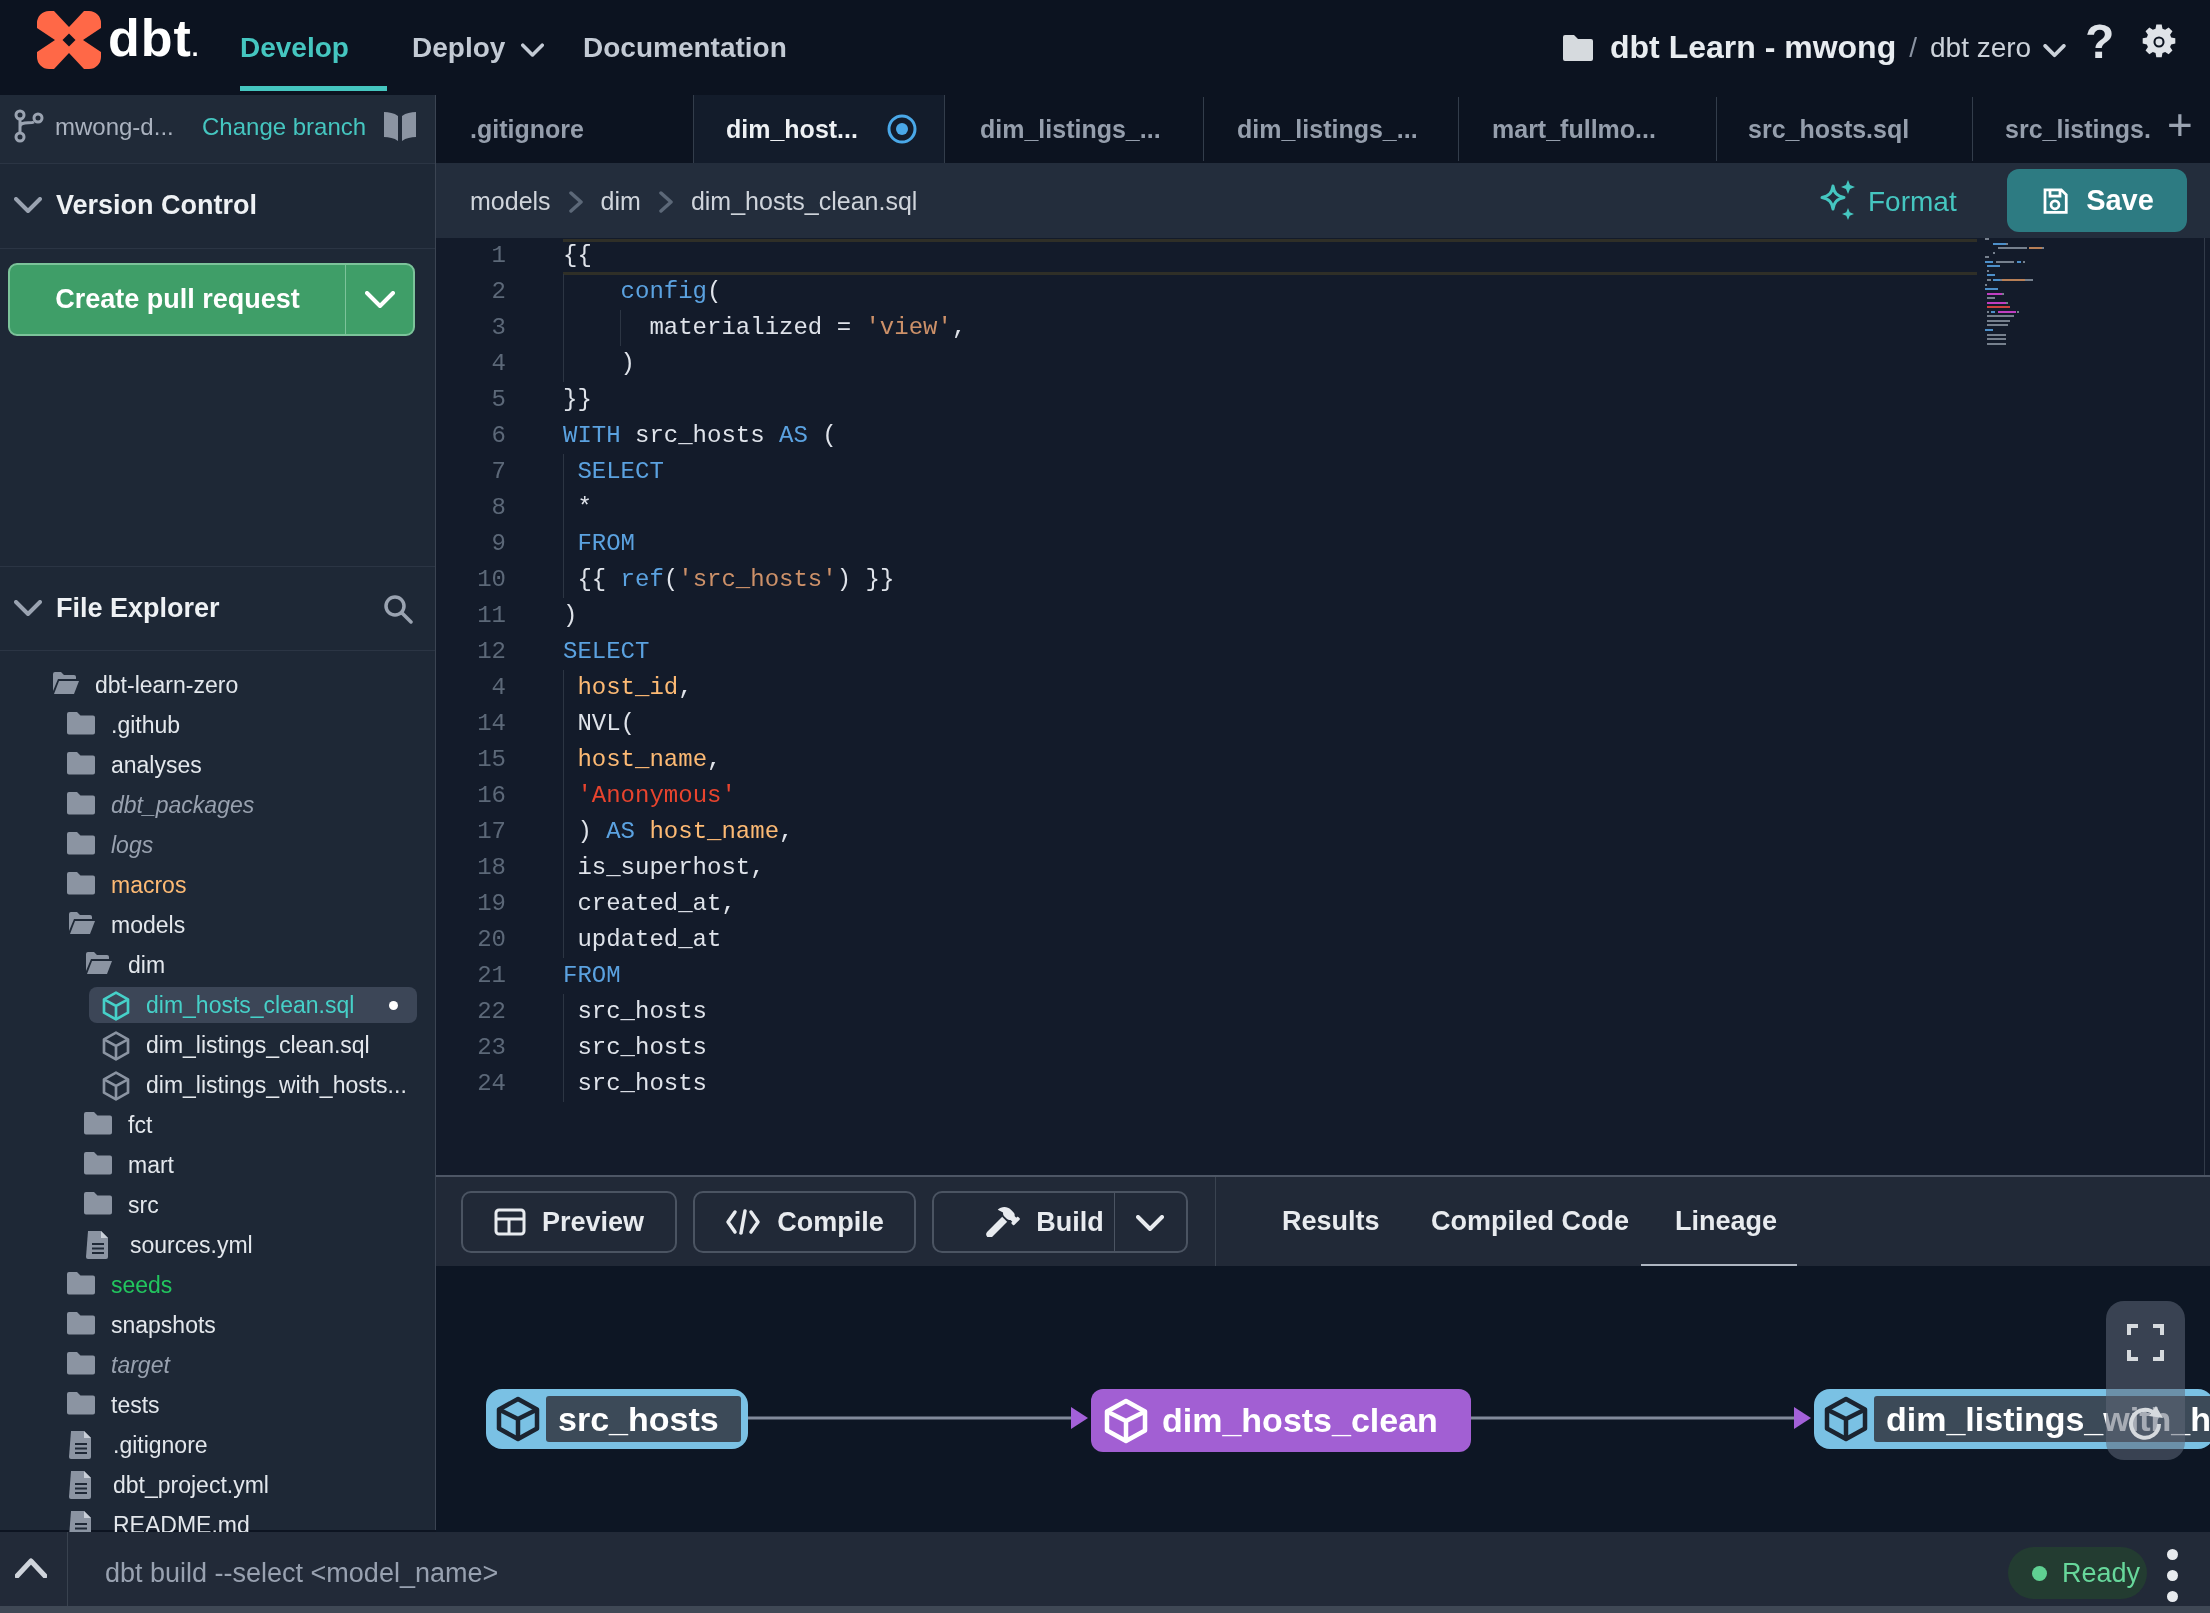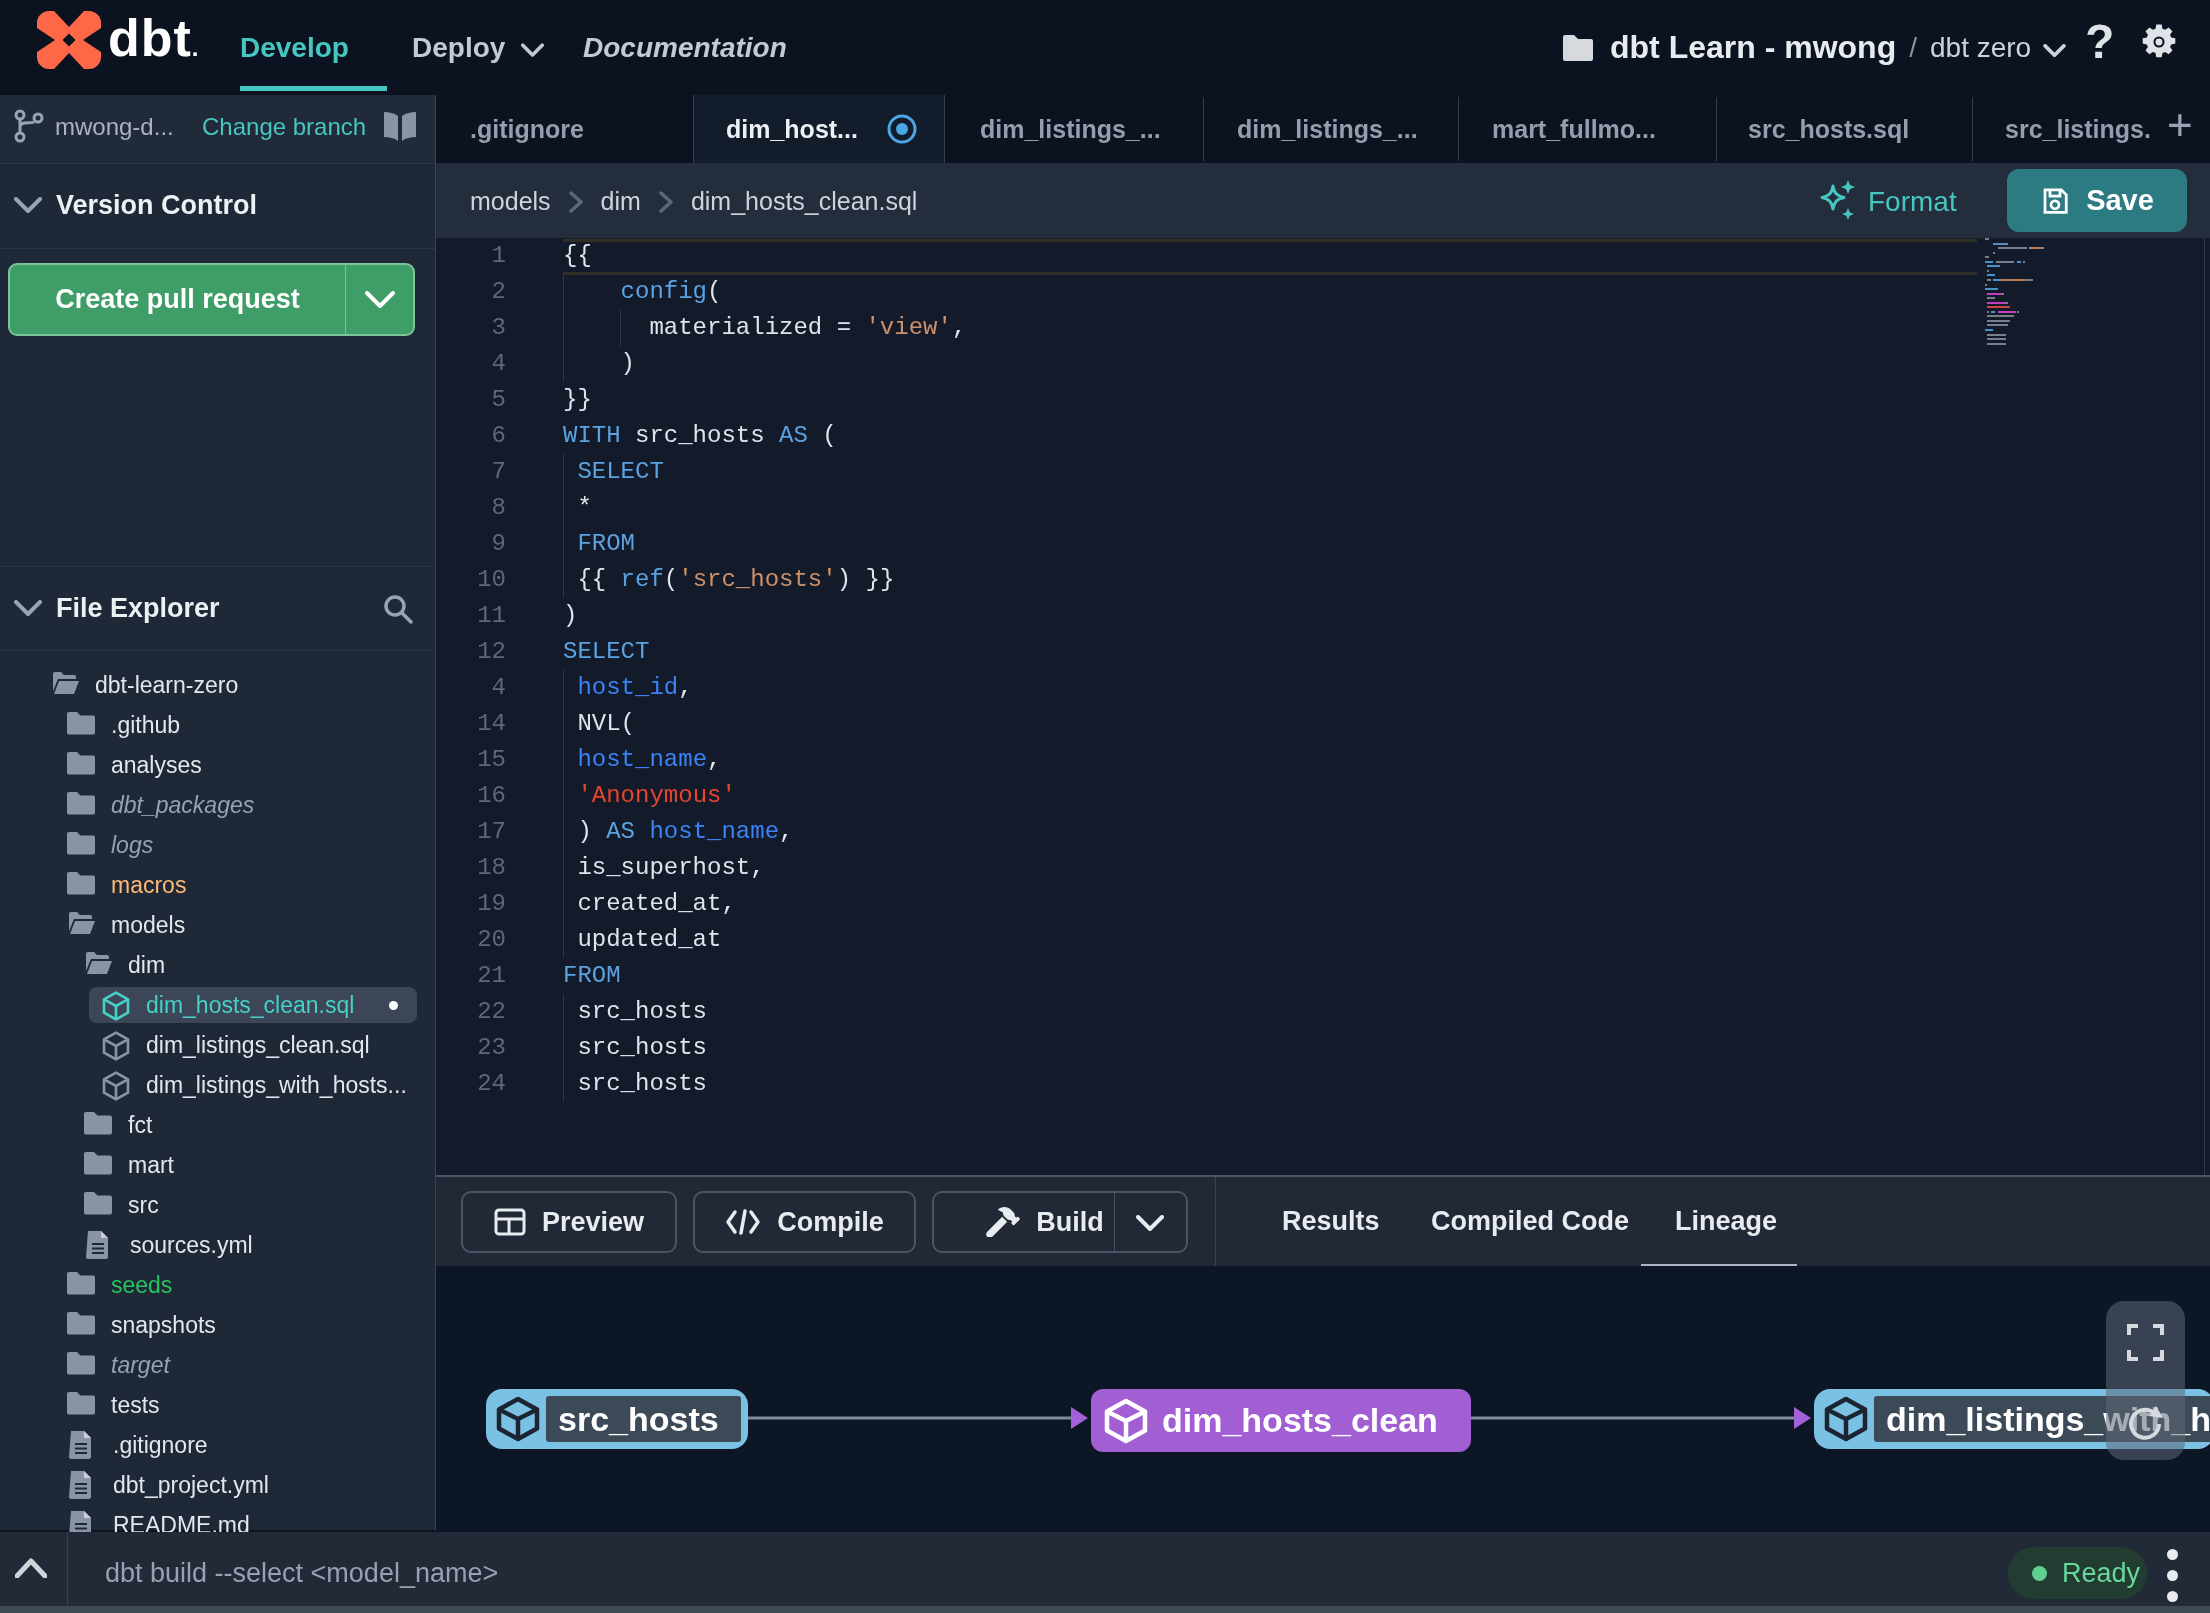--- a/index.html
+++ b/index.html
@@ -42,21 +42,21 @@
 #crumbbar { left:436px; top:163px; width:1774px; height:75px; background:#232d3c; }
 
 
 #editor { left:436px; top:238px; width:1774px; height:937px; background:#131b2a; overflow:hidden; }
 #gutter { position:absolute; left:0; top:0; width:70px; }
 .ln { height:36px; line-height:36px; text-align:right; color:#5c6878;
   font-family:"Liberation Mono", monospace; font-size:24px; }
 #code { position:absolute; left:127px; top:0; }
 .cl { height:36px; line-height:36px; white-space:pre;
   font-family:"Liberation Mono", monospace; font-size:24px; color:#dfe3ea; }
-.kw { color:#5ba2e0; } .str { color:#cd9169; } .mag { color:#3b82f6;text-align:right; } .red { color:#e8442e; }
+.kw { color:#5ba2e0; } .str { color:#cd9169; } .mag { color:#fdba74;text-align:right; } .red { color:#e8442e; }
 .guide { position:absolute; width:1px; background:#2c3543; }
 
 
 #toolbar { left:436px; top:1175px; width:1774px; height:91px; background:#212937;
   border-top:2px solid #4d5665; }
 .tbtn { position:absolute; top:14px; height:62px; border:2px solid #4b5462;
   border-radius:10px; color:#e8ebef; font-size:27px; font-weight:700;
   display:flex; align-items:center; justify-content:center; }
 .rtab { position:absolute; top:0; height:89px; display:flex; align-items:center;
   color:#e8ebef; font-size:27px; font-weight:700; }
@@ -78,21 +78,21 @@
       <path fill="#ff6847" d="M12,0 H17 L32,16 L47,0 H52 A12,12 0 0 1 64,12 V17 L46,29 L64,41 V46 A12,12 0 0 1 52,58 H47 L32,42 L17,58 H12 A12,12 0 0 1 0,46 V41 L18,29 L0,17 V12 A12,12 0 0 1 12,0 Z"></path>
       <path fill="#0c1320" d="M32,22.5 L38.5,29 L32,35.5 L25.5,29 Z"></path>
     </svg>
   </div>
   <div class="abs" style="left:108px; top:8px; color:#fff; font-size:52px; font-weight:700; letter-spacing:1px;">dbt<span style="font-size:24px;">.</span></div>
   <div class="navitem" id="devlink" style="left:240px;">Develop</div>
   <div class="abs" id="devunderline"></div>
   <div class="navitem" style="left:412px;">Deploy&nbsp;&nbsp;<svg style="margin-top:6px;" width="23" height="15" viewBox="0 0 26 16">
         <path d="M2 2 L13 13 L24 2" stroke="#c3cad4" stroke-width="4" fill="none" stroke-linecap="round" stroke-linejoin="round"></path>
       </svg></div>
-  <div class="navitem" style="left:583px;font-style:italic;">Documentation</div>
+  <div class="navitem" style="left:583px;">Documentation</div>
   <div class="abs" style="left:1563px; top:0; height:95px; display:flex; align-items:center;">
     <svg width="30" height="26" viewBox="0 0 30 26">
         <path fill="#d6dade" d="M2 0 h9 l4 4 h13 a2 2 0 0 1 2 2 v18 a2 2 0 0 1 -2 2 h-26 a2 2 0 0 1 -2 -2 v-22 a2 2 0 0 1 2 -2 z"></path>
       </svg>
     <span style="margin-left:17px; color:#e8ecf0; font-size:32px; font-weight:700;">dbt Learn - mwong</span>
     <span style="margin-left:13px; color:#8a93a2; font-size:28px;">/</span>
     <span style="margin-left:13px; color:#ccd2da; font-size:28px;">dbt zero</span>
     <svg style="margin-left:12px; margin-top:6px;" width="23" height="14" viewBox="0 0 24 15">
         <path d="M2 2 L12 12 L22 2" stroke="#ccd2da" stroke-width="4" fill="none" stroke-linecap="round" stroke-linejoin="round"></path>
       </svg>

